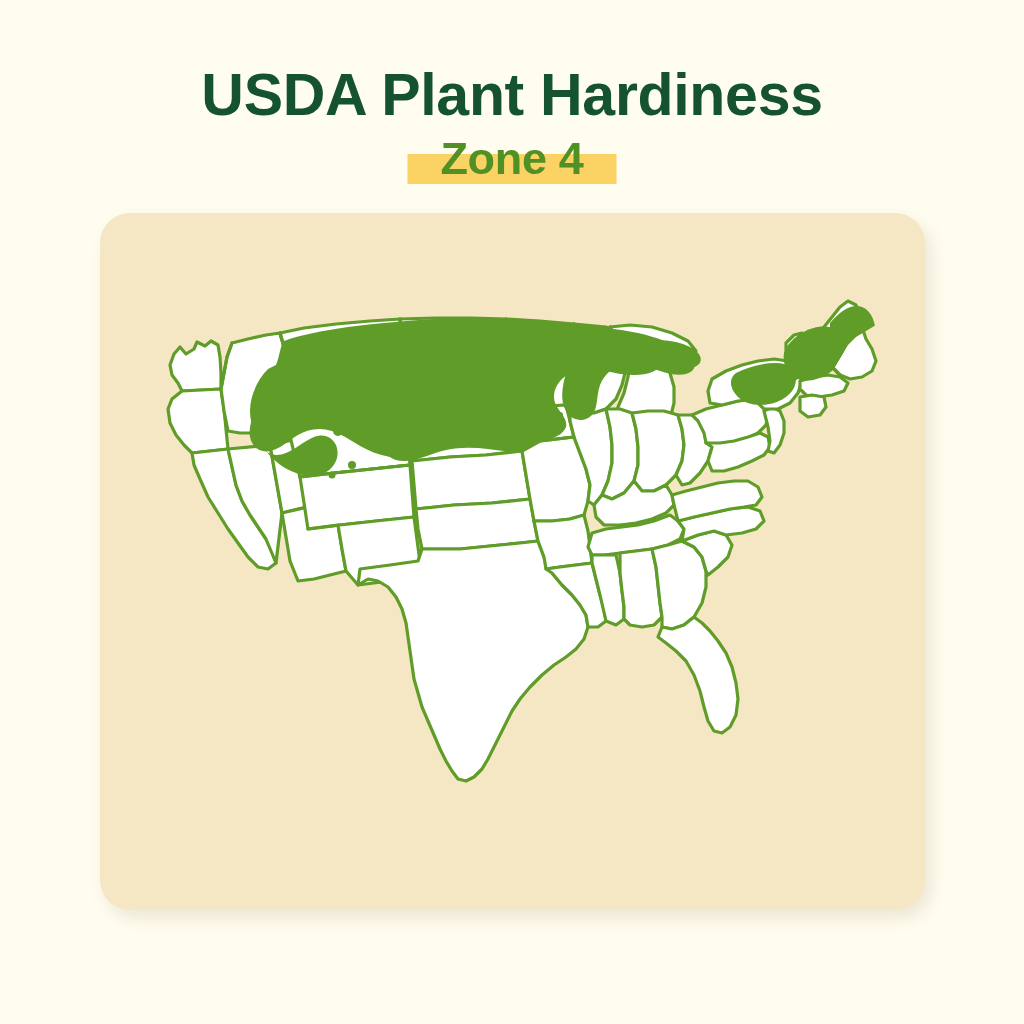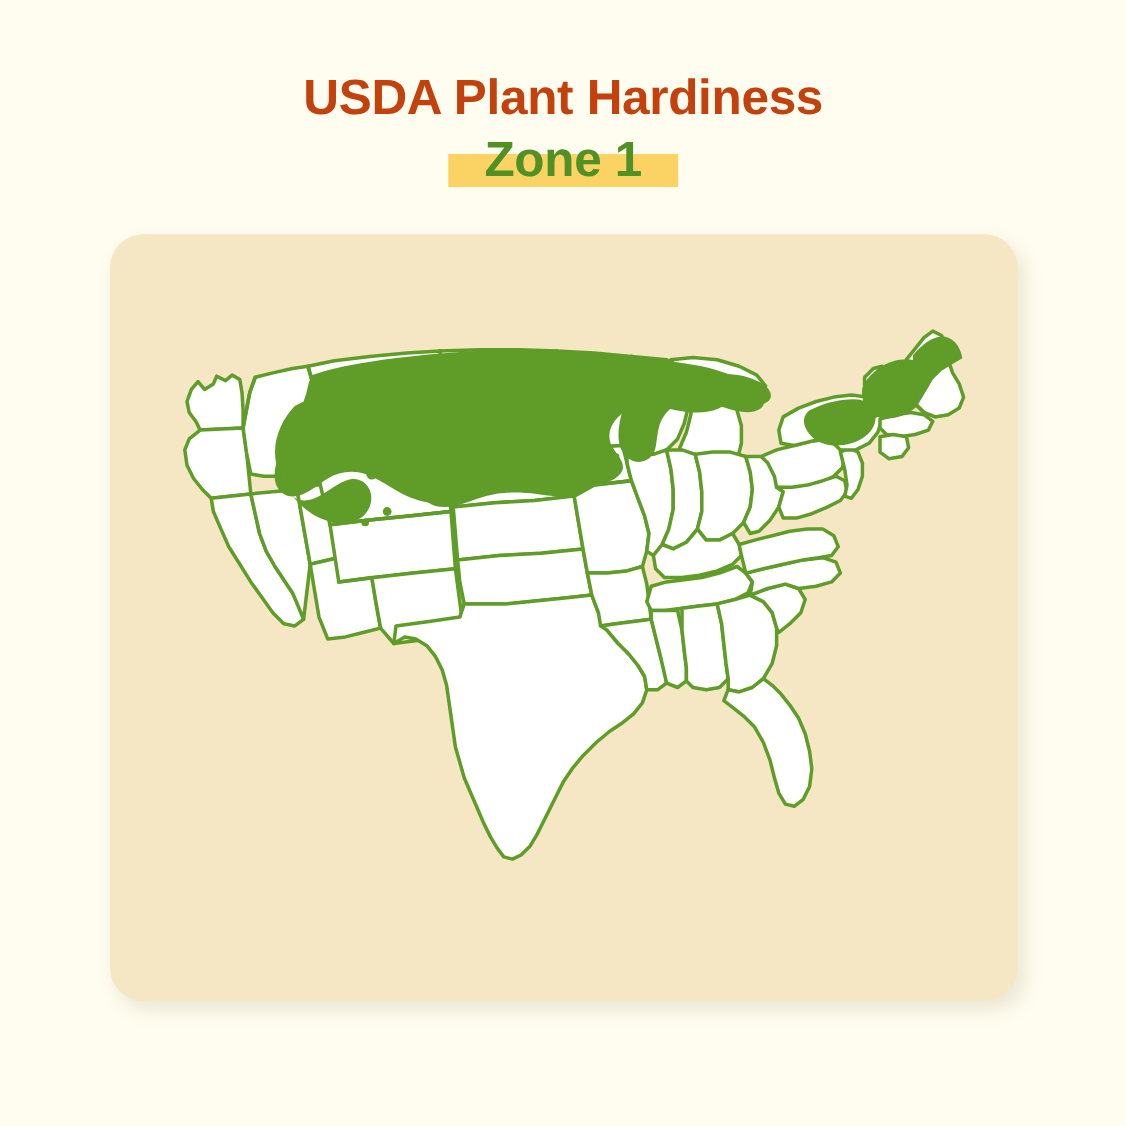--- a/index.html
+++ b/index.html
@@ -24,23 +24,23 @@
   }
 
   
   .title-block {
     width: 100%;
     text-align: center;
     margin-top: 66px;
     user-select: none;
   }
   .title-line1 {
-    font-size: 45px;
+    font-size: 59px;
     font-weight: bold;
-    color: #c2410c;
+    color: #14532d;
     letter-spacing: -0.3px;
     line-height: 1.0;
     display: block;
   }
   .title-line2-wrap {
     display: block;
     margin-top: 11px;
     line-height: 1.0;
     position: relative;
     height: 52px;
@@ -89,21 +89,21 @@
 </style>
 </head>
 <body>
 
 <div id="root">
 
   <div class="title-block">
     <span class="title-line1">USDA Plant Hardiness</span>
     <span class="title-line2-wrap">
       <span class="title-highlight"></span>
-      <span class="title-line2">Zone 1</span>
+      <span class="title-line2">Zone 4</span>
     </span>
   </div>
 
   <div class="map-card">
     <svg class="map-svg" viewBox="0 0 825 697" xmlns="http://www.w3.org/2000/svg">
       <defs>
 
         <clipPath id="usaClip">
           <path d="M70,138 L78,133 L84,140 L92,136 L96,128 L104,131 L108,126 L118,130
                    L130,126 L150,122 L175,118 L205,114 L240,110 L280,107 L320,105

